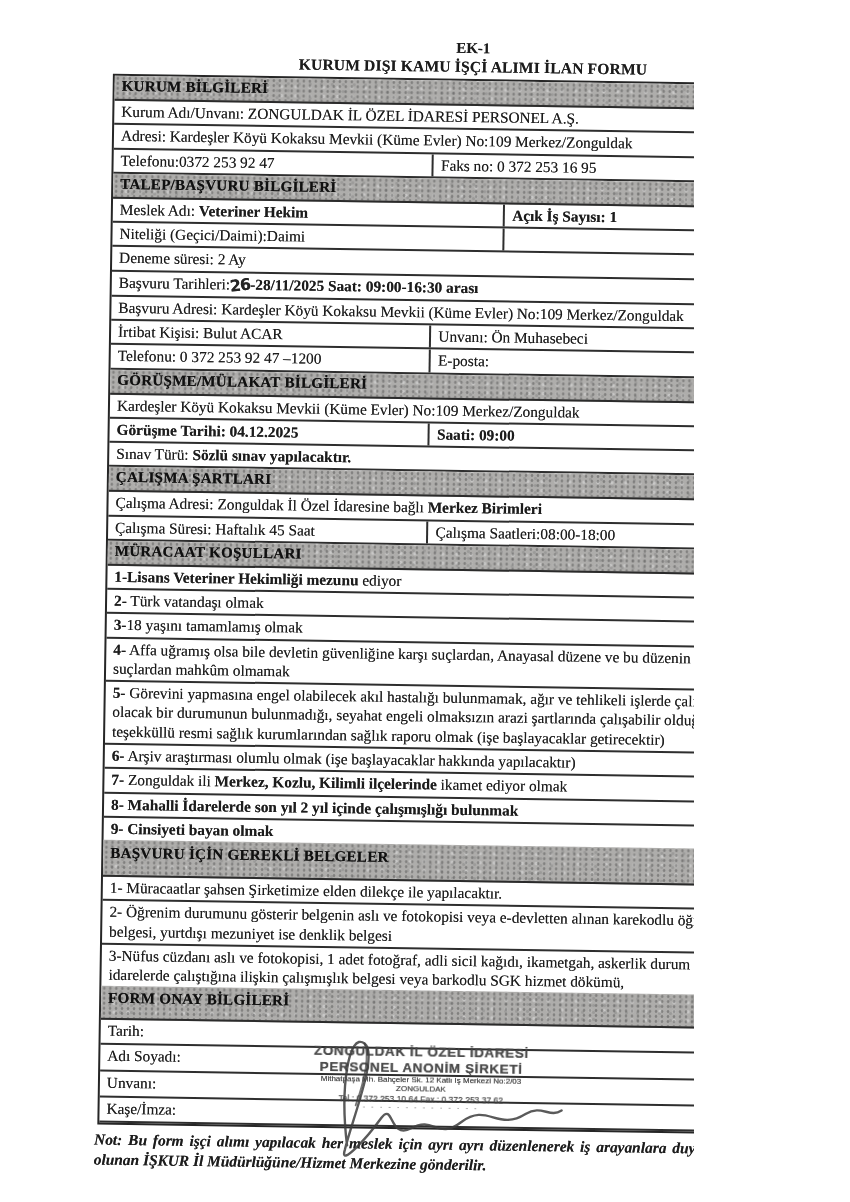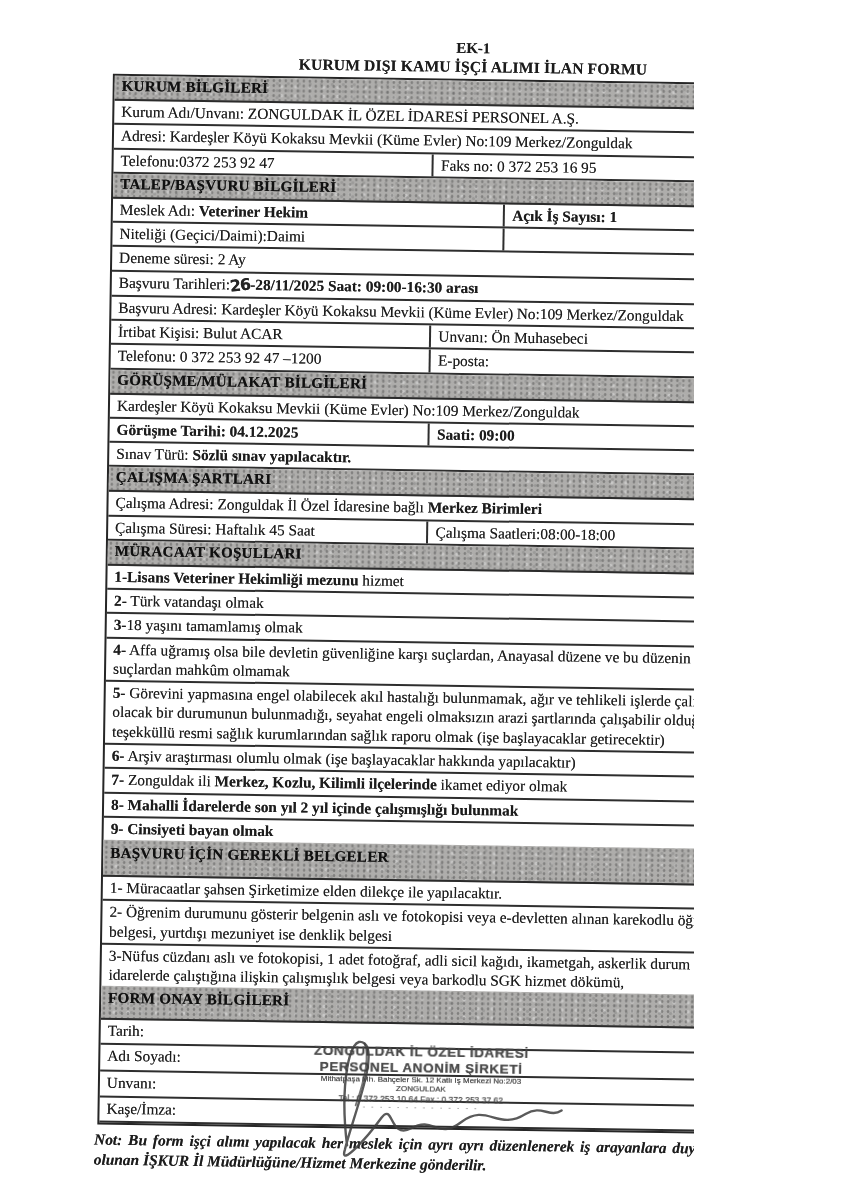--- a/index.html
+++ b/index.html
@@ -126,21 +126,21 @@
         </div>
       </div>
       <div class="trow">
         <div class="c L44">Çalışma Süresi: Haftalık 45 Saat</div>
         <div class="c R">Çalışma Saatleri:08:00-18:00</div>
       </div>
 
       <div class="band">MÜRACAAT KOŞULLARI</div>
       <div>
           <div class="trow">
-            <div class="c full"><span class="b">1-Lisans Veteriner Hekimliği mezunu</span><span> hizmet</span></div>
+            <div class="c full"><span class="b">1-Lisans Veteriner Hekimliği mezunu</span><span> ediyor</span></div>
           </div>
           <div class="trow">
             <div class="c full"><span class="b">2-</span><span> Türk vatandaşı olmak</span></div>
           </div>
           <div class="trow">
             <div class="c full"><span class="b">3-</span><span>18 yaşını tamamlamış olmak</span></div>
           </div>
           <div class="trow">
             <div class="c full"><span class="b">4-</span><span> Affa uğramış olsa bile devletin güvenliğine karşı suçlardan, Anayasal düzene ve bu düzenin işletişine karşı suçlardan mahkûm olmamak</span></div>
           </div>

